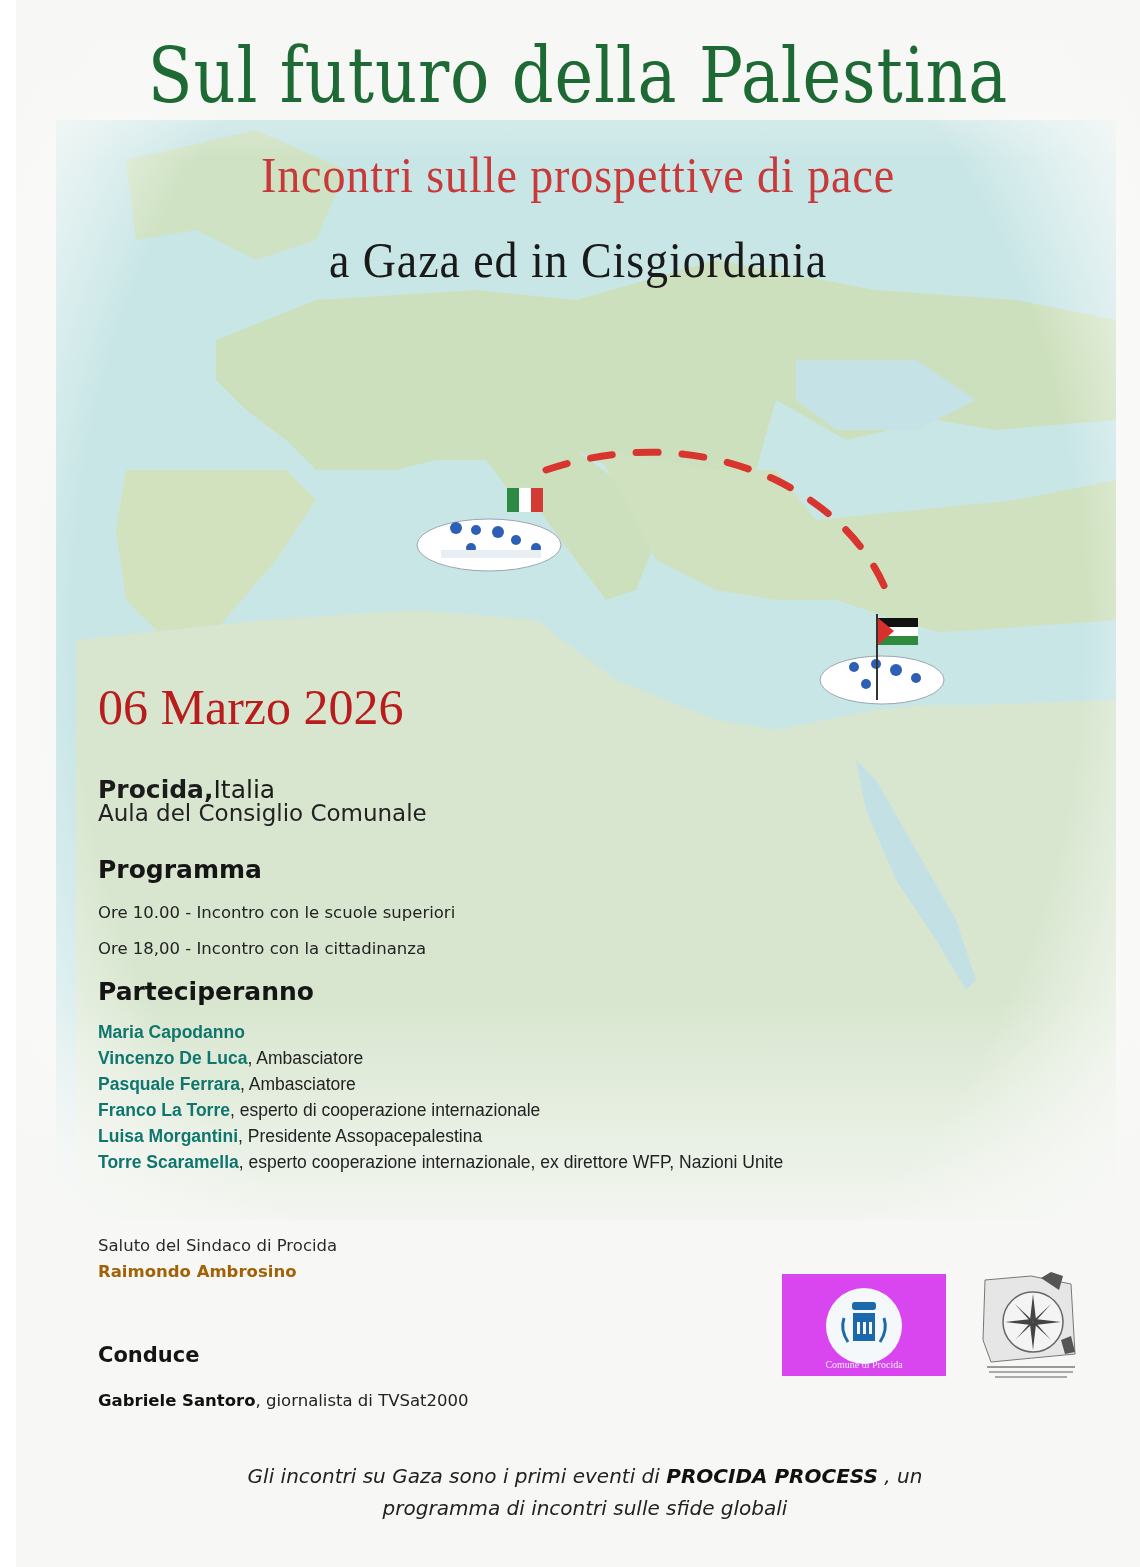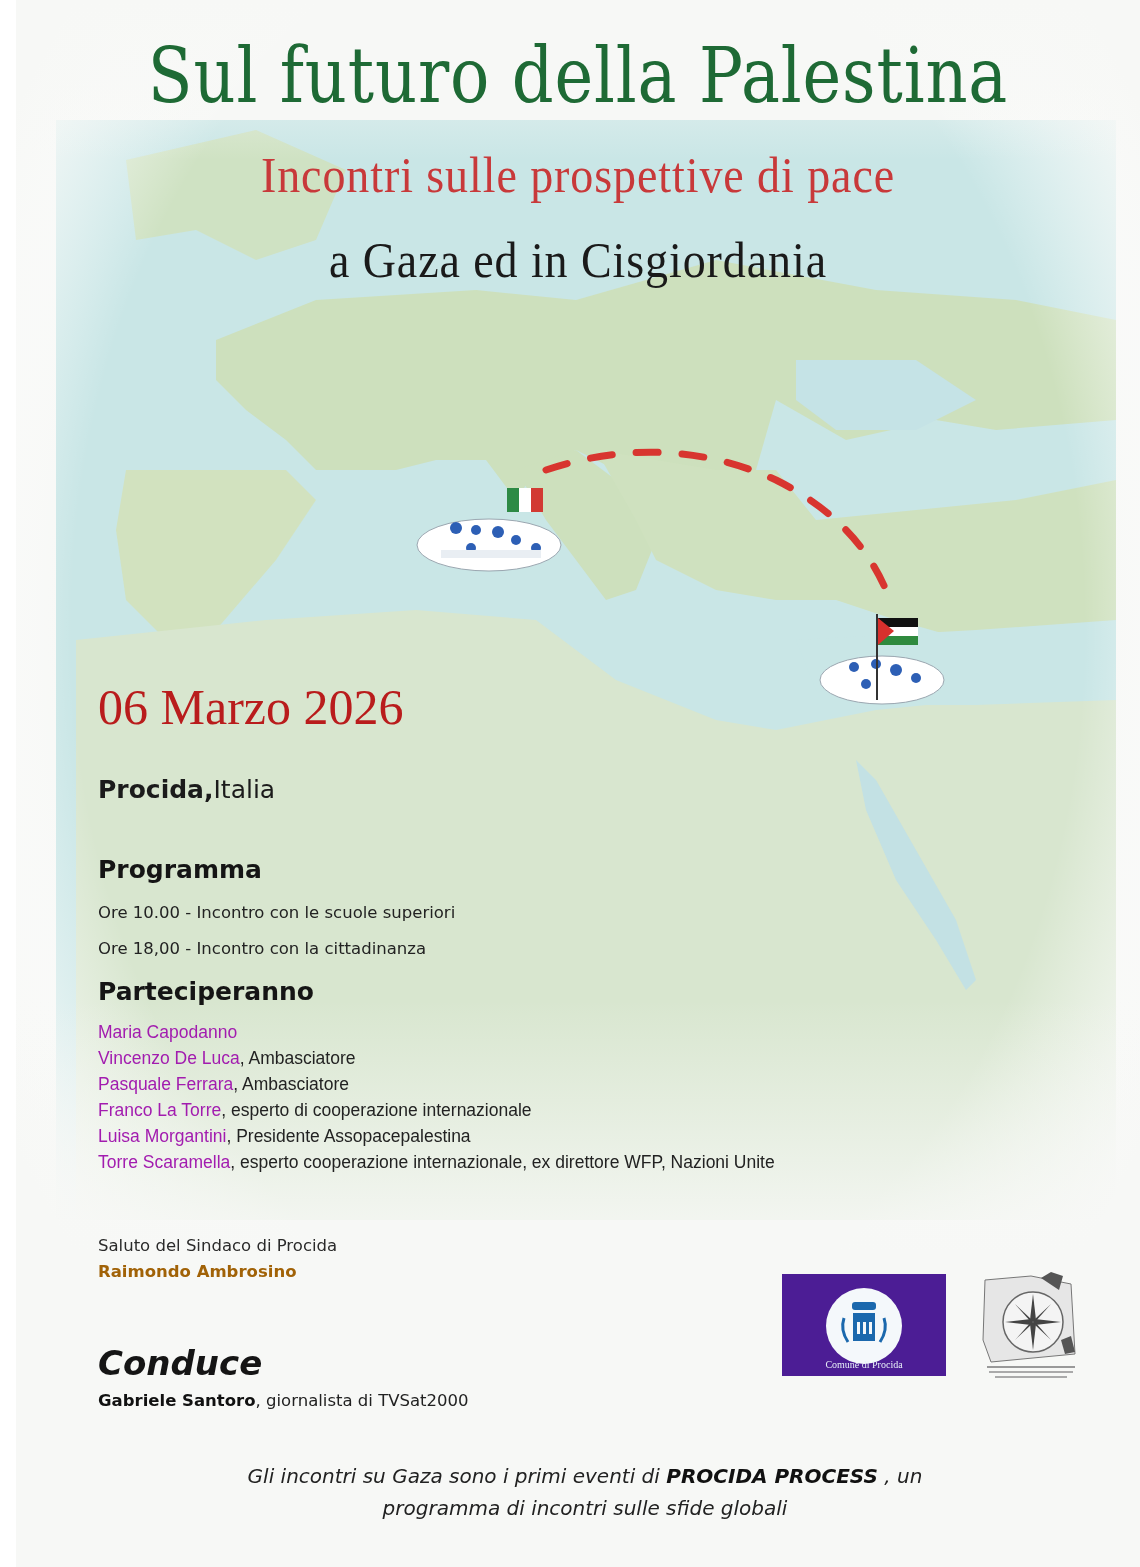--- a/index.html
+++ b/index.html
@@ -33,33 +33,33 @@
     left: 82px; top: 682px; font-family: "Liberation Serif", serif; font-size: 50px;
     color: #b91c1c; line-height: 1;
   }
   .place { left: 82px; top: 750px; font-size: 25px; color: #1b1b1b; margin-top: 25px; }
   .place b { font-weight: bold; }
   .venue { left: 82px; top: 800px; font-size: 23px; color: #222; }
   .h2 { left: 82px; font-size: 25px; font-weight: bold; color: #151515; }
   .prog { left: 82px; font-size: 16.5px; color: #222; }
   .participants { left: 82px; top: 1022px; font-family: "Liberation Sans", sans-serif; }
   .participants .row { height: 26px; font-size: 17.5px; color: #222; white-space: nowrap; }
-  .participants .row b { font-weight: normal; color: #a21caf; }
+  .participants .row b { font-weight: bold; color: #0f766e; }
   .saluto { left: 82px; top: 1233px; font-size: 16.5px; color: #2a2a2a; line-height: 26px; }
   .saluto b { color: #a16207; }
-  .conduce-h { left: 82px; top: 1343px; font-size: 34px; font-weight: bold; color: #151515; font-style: italic; }
+  .conduce-h { left: 82px; top: 1343px; font-size: 21px; font-weight: bold; color: #151515; }
   .conduce { left: 82px; top: 1391px; font-size: 16.5px; color: #222; }
   .conduce b { color: #111; }
   .footer {
     left: 7px; width: 1124px; top: 1460px; text-align: center;
     font-size: 20px; font-style: italic; color: #222; line-height: 32px;
   }
   .footer b { font-style: italic; font-weight: bold; color: #111; }
   .logo-comune {
-    left: 766px; top: 1274px; width: 164px; height: 102px; background: #4c1d95;
+    left: 766px; top: 1274px; width: 164px; height: 102px; background: #d946ef;
   }
   .logo-comune .circle {
     position: absolute; left: 44px; top: 14px; width: 76px; height: 76px;
     border-radius: 50%; background: #f4f8fb;
   }
   .logo-comune .lbl {
     position: absolute; left: 0; width: 164px; bottom: 6px; text-align: center;
     font-family: "Liberation Serif", serif; font-size: 10px; color: #e8f0f8;
   }
   .logo-school { left: 955px; top: 1270px; width: 120px; height: 114px; }
@@ -138,20 +138,21 @@
       <polygon points="862,618 878,631 862,645" fill="#d8302d"></polygon>
     </g>
   </svg>
 
   <div class="abs title">Sul futuro della Palestina</div>
   <div class="abs subtitle">Incontri sulle prospettive di pace</div>
   <div class="abs subtitle2">a Gaza ed in Cisgiordania</div>
 
   <div class="abs date">06 Marzo 2026</div>
   <div class="abs place"><b>Procida,</b><span>Italia</span></div>
+  <div class="abs venue">Aula del Consiglio Comunale</div>
 
   <div class="abs h2" style="top:855px">Programma</div>
   <div class="abs prog" style="top:903px">Ore 10.00 - Incontro con le scuole superiori</div>
   <div class="abs prog" style="top:939px">Ore 18,00 - Incontro con la cittadinanza</div>
 
   <div class="abs h2" style="top:977px">Parteciperanno</div>
   <div class="abs participants">
     <div class="row"><b>Maria Capodanno</b><span></span></div>
     <div class="row"><b>Vincenzo De Luca</b><span>, Ambasciatore</span></div>
     <div class="row"><b>Pasquale Ferrara</b><span>, Ambasciatore</span></div>

